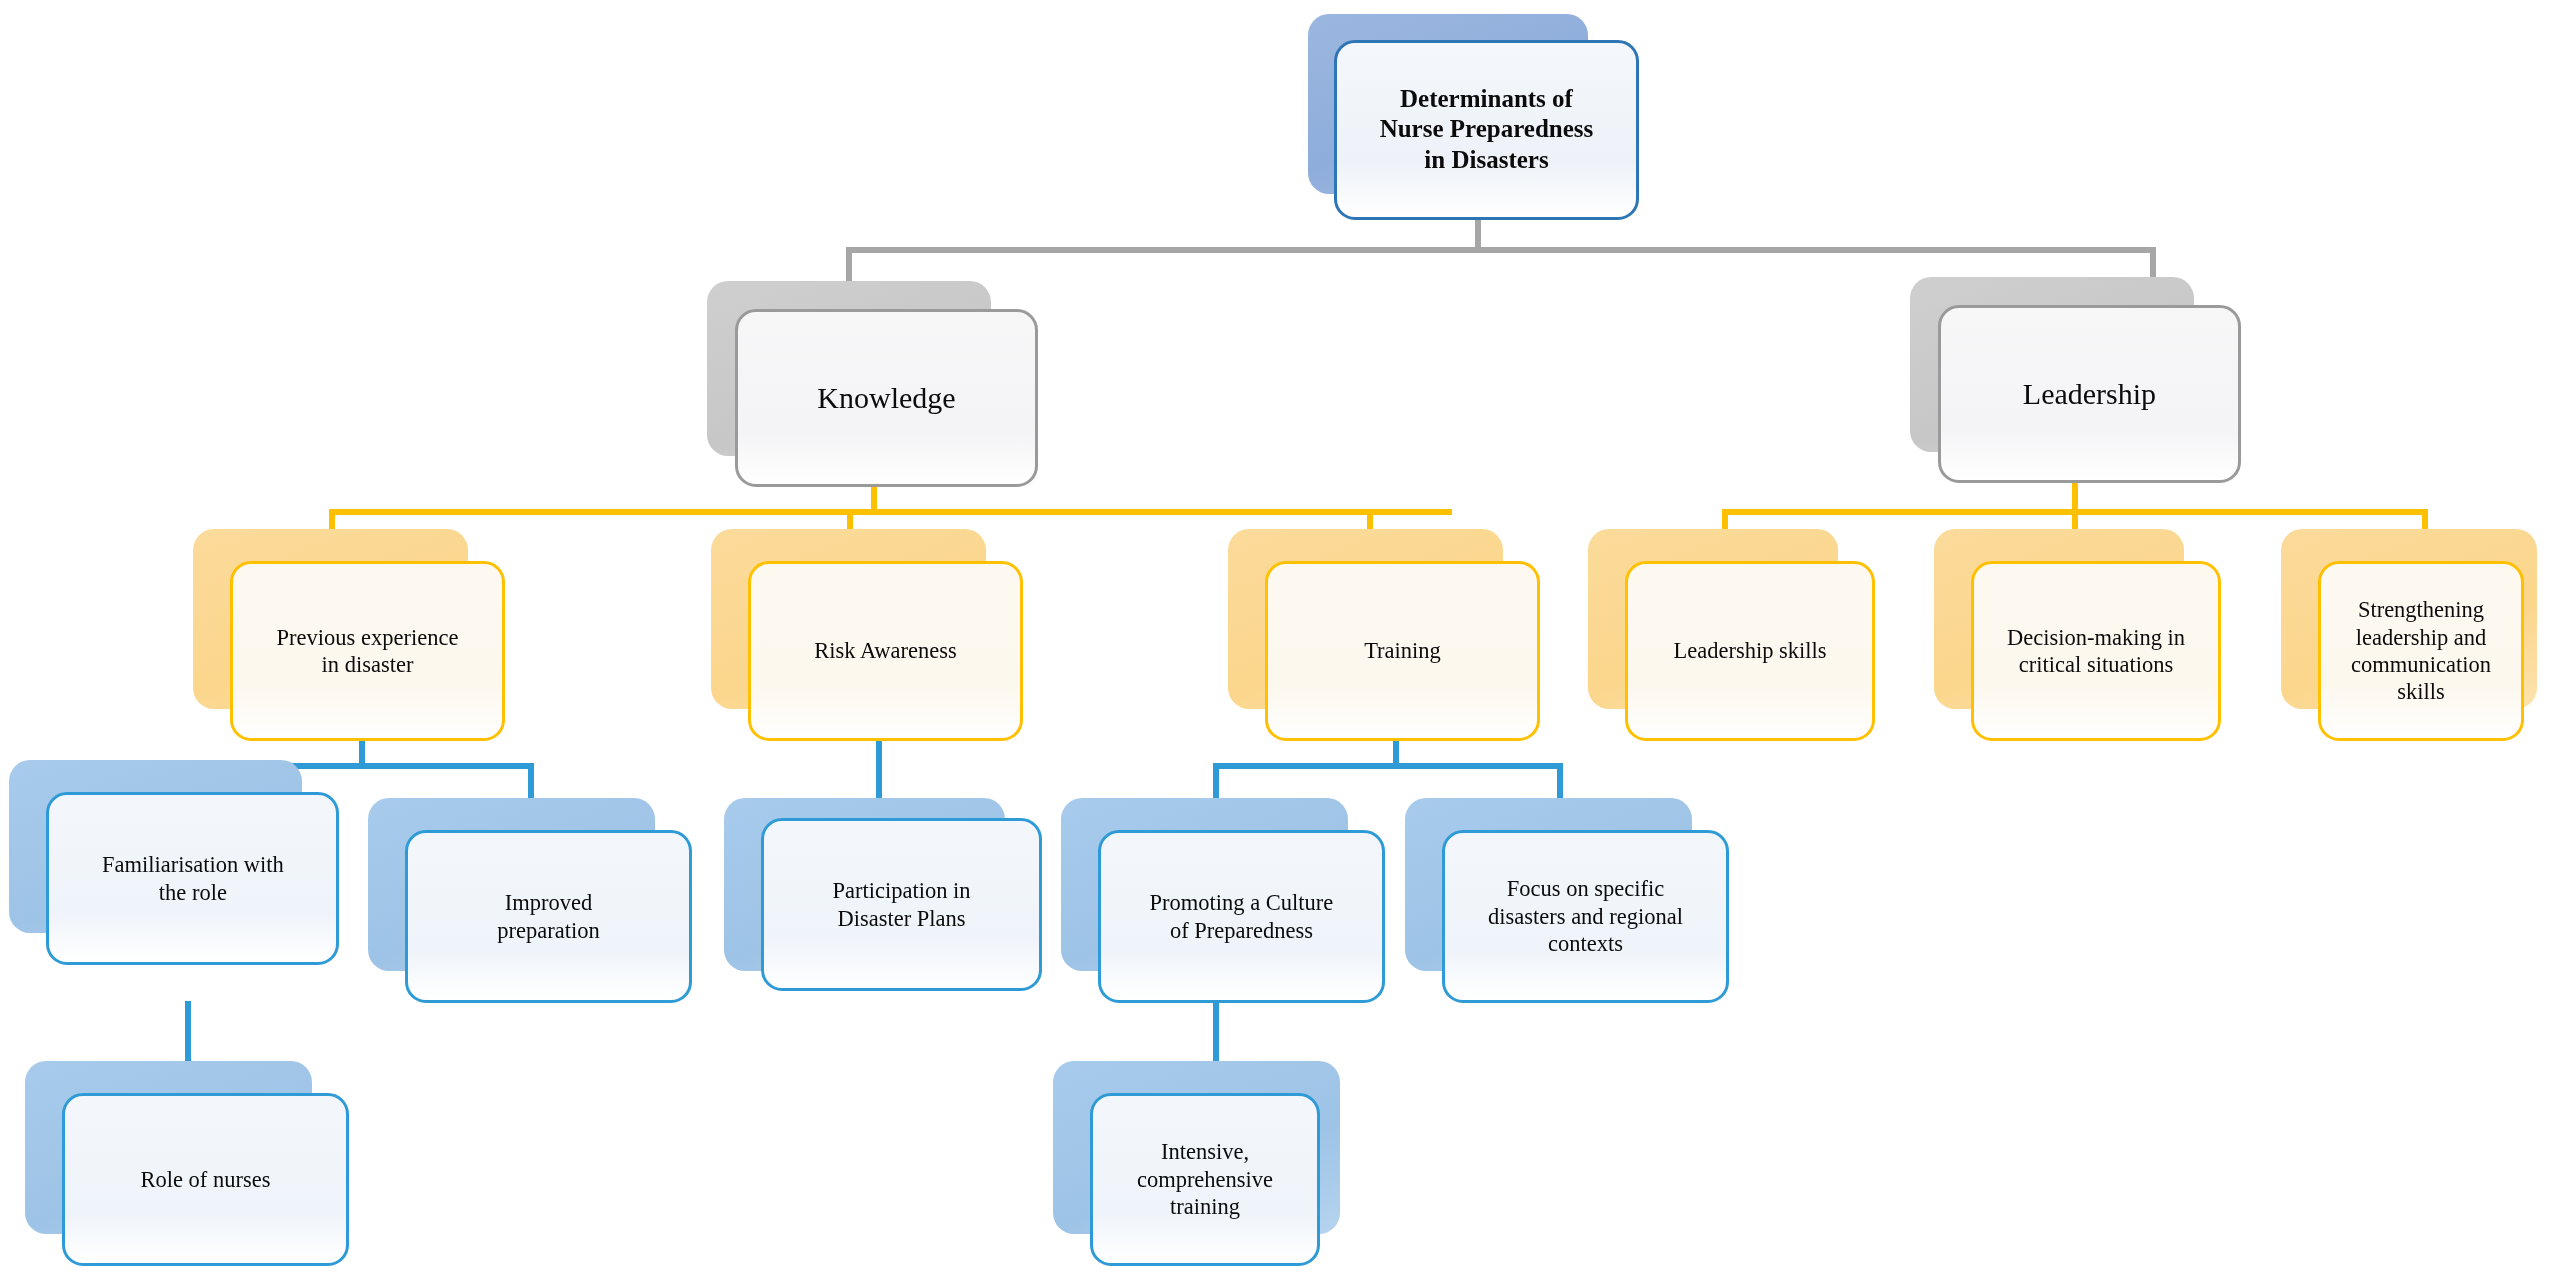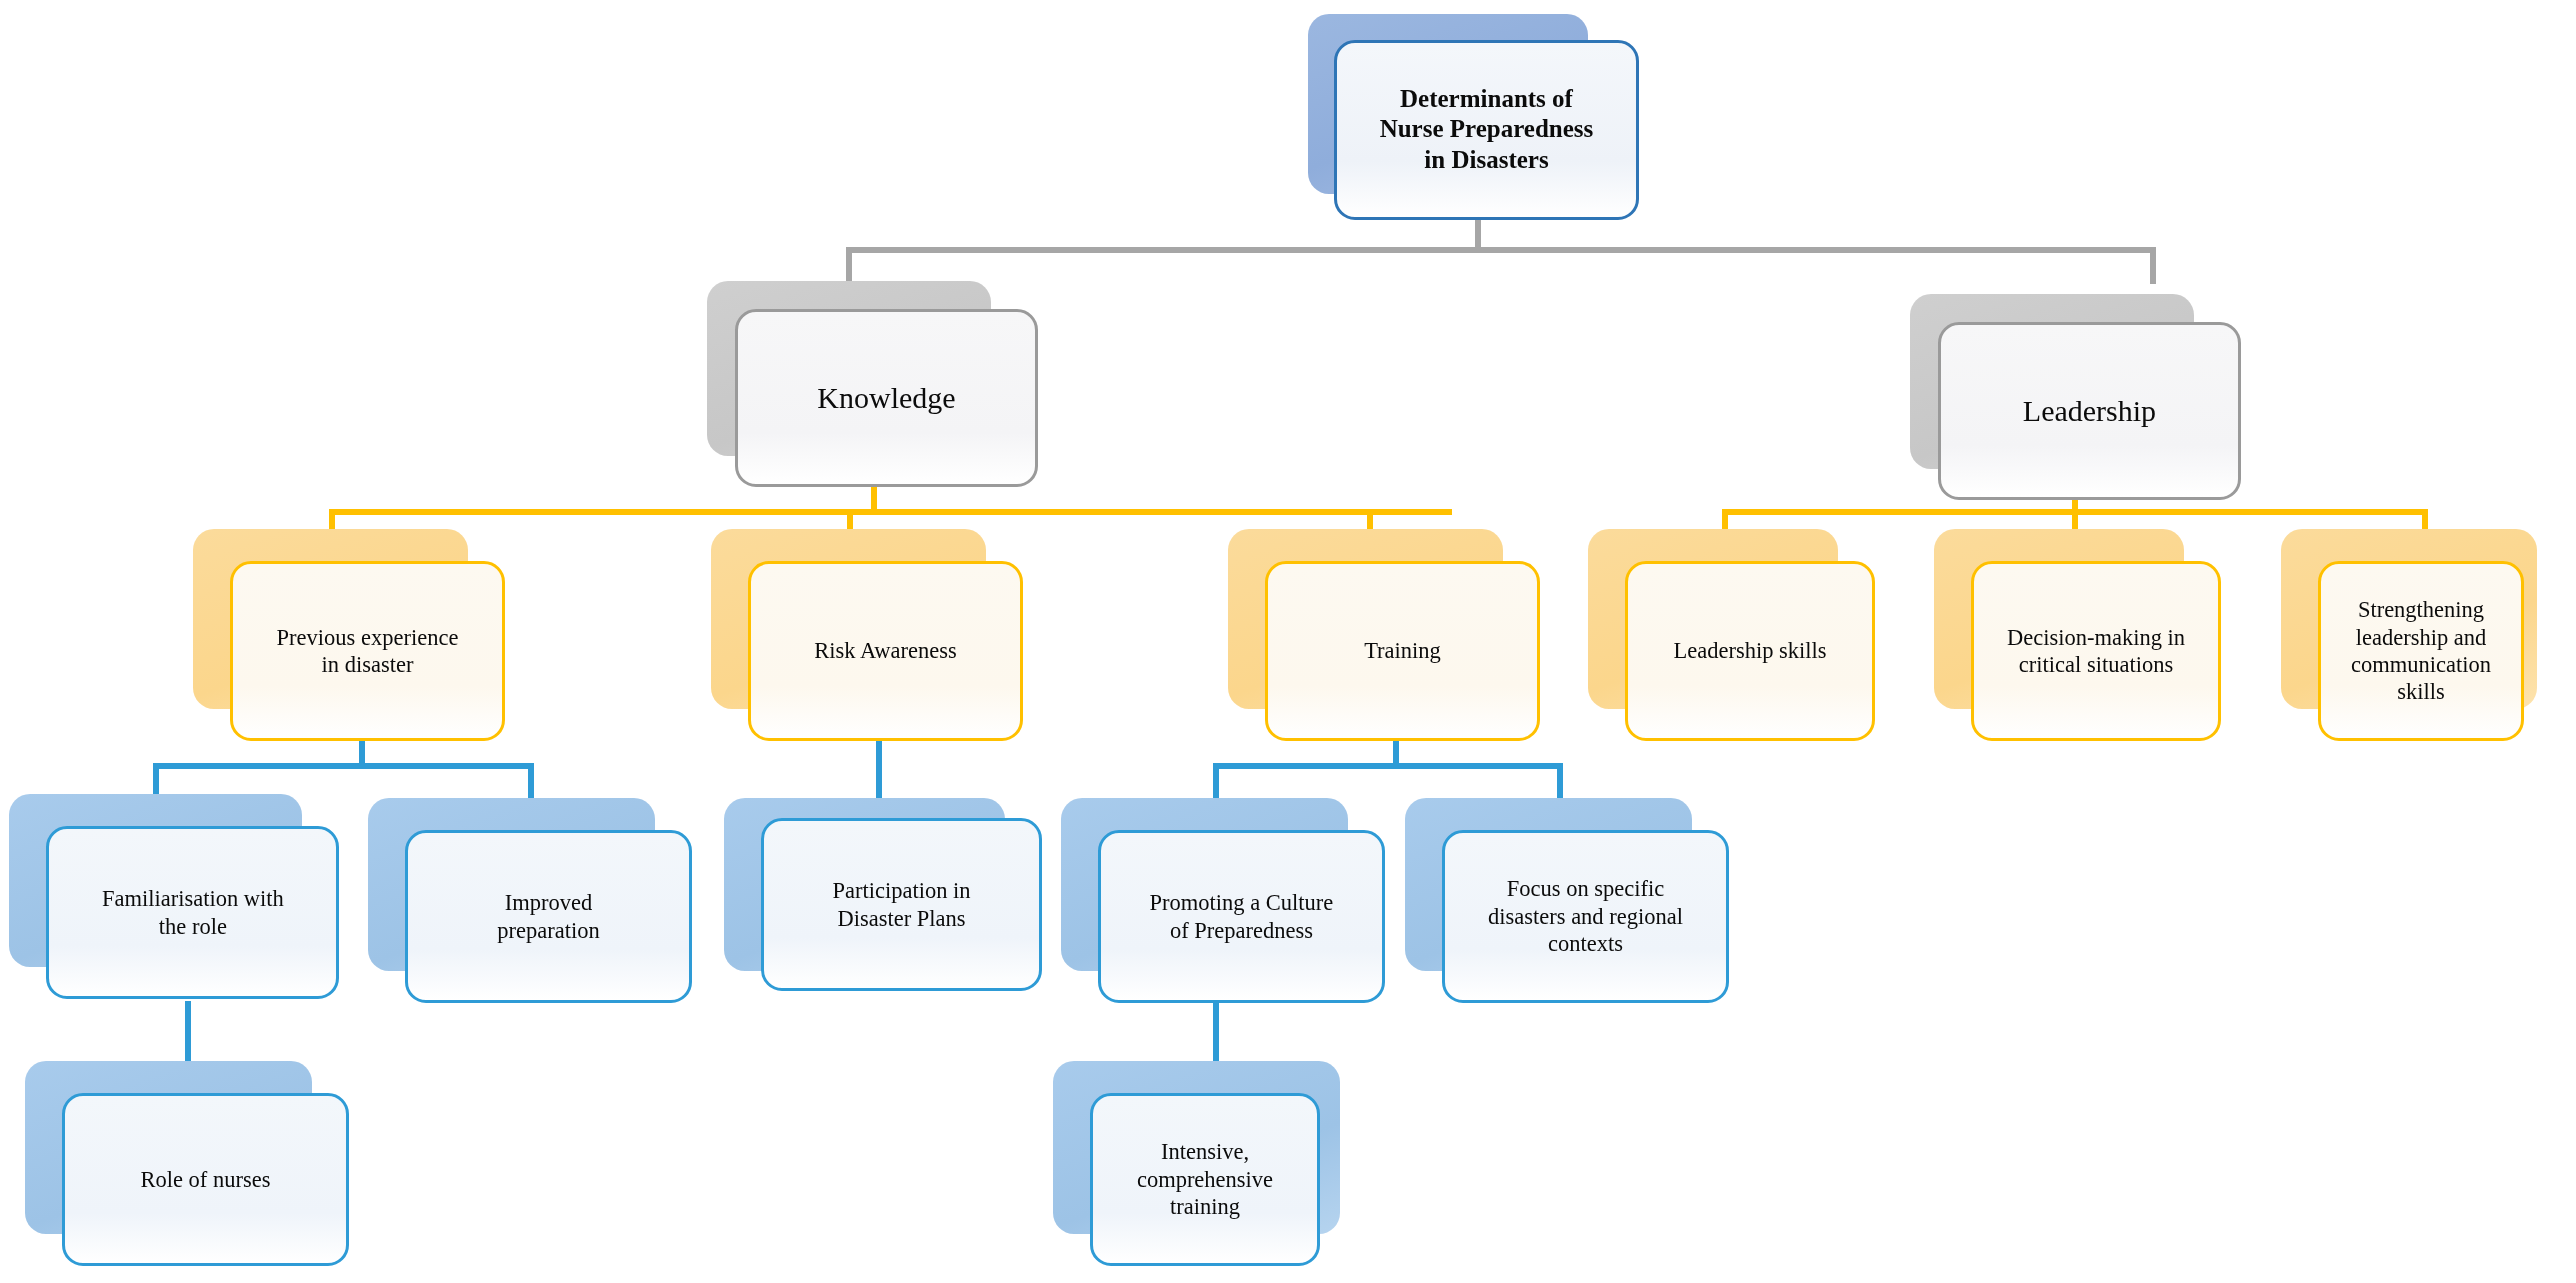--- a/index.html
+++ b/index.html
@@ -135,21 +135,21 @@
     </div>
   </div>
 
   <div class="node n-gray" style="left:707px;top:281px;width:331px;height:206px;">
     <div class="shadow" style="width:284px;height:175px;"></div>
     <div class="card" style="left:28px;top:28px;width:303px;height:178px;">
       <span class="txt">Knowledge</span>
     </div>
   </div>
 
-  <div class="node n-gray" style="left:1910px;top:294px;width:331px;height:180px;">
+  <div class="node n-gray" style="left:1910px;top:277px;width:331px;height:180px;">
     <div class="shadow" style="width:284px;height:175px;"></div>
     <div class="card" style="left:28px;top:28px;width:303px;height:178px;">
       <span class="txt">Leadership</span>
     </div>
   </div>
 
   <div class="node n-yellow" style="left:193px;top:529px;width:312px;height:212px;">
     <div class="shadow" style="width:275px;height:180px;"></div>
     <div class="card" style="left:37px;top:32px;width:275px;height:180px;">
       <span class="txt">Previous experience<br>in disaster</span>
@@ -184,21 +184,21 @@
     </div>
   </div>
 
   <div class="node n-yellow" style="left:2281px;top:529px;width:293px;height:212px;">
     <div class="shadow" style="width:256px;height:180px;"></div>
     <div class="card" style="left:37px;top:32px;width:206px;height:180px;">
       <span class="txt">Strengthening<br>leadership and<br>communication skills</span>
     </div>
   </div>
 
-  <div class="node n-blue" style="left:9.4px;top:794px;width:331px;height:206px;">
+  <div class="node n-blue" style="left:9.4px;top:760px;width:331px;height:206px;">
     <div class="shadow" style="width:293px;height:173px;"></div>
     <div class="card" style="left:37px;top:32px;width:293px;height:173px;">
       <span class="txt">Familiarisation with<br>the role</span>
     </div>
   </div>
 
   <div class="node n-blue" style="left:368px;top:798px;width:324px;height:206px;">
     <div class="shadow" style="width:287px;height:173px;"></div>
     <div class="card" style="left:37px;top:32px;width:287px;height:173px;">
       <span class="txt">Improved<br>preparation</span>

